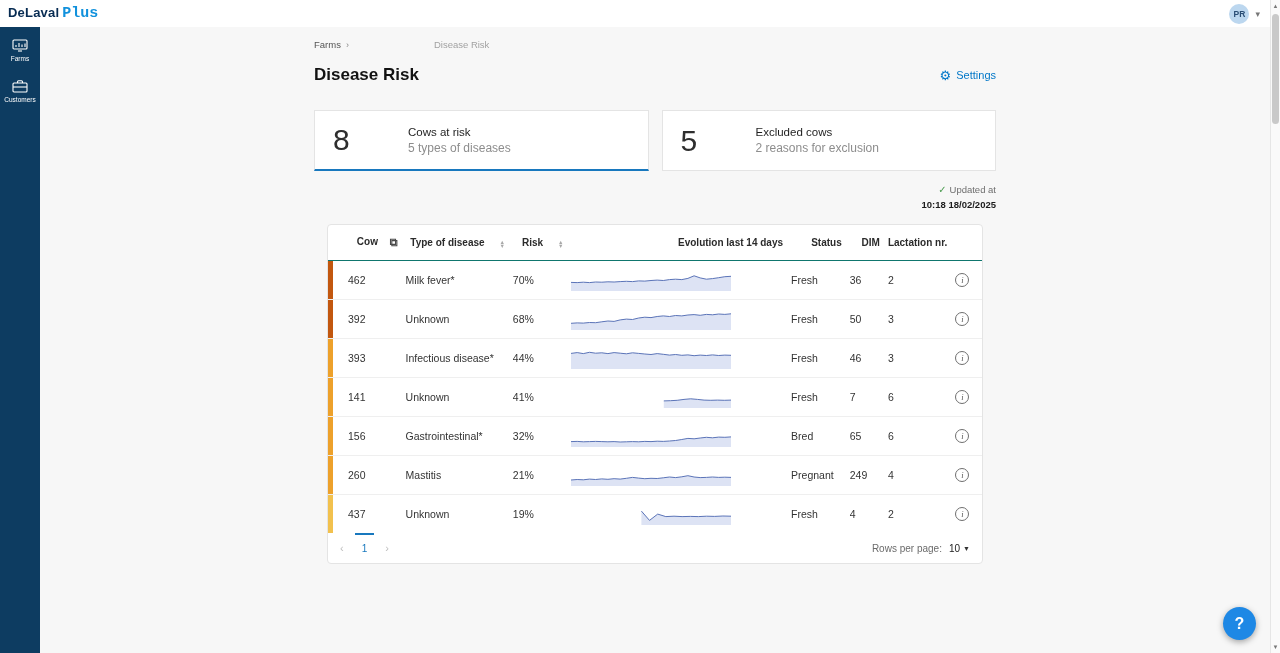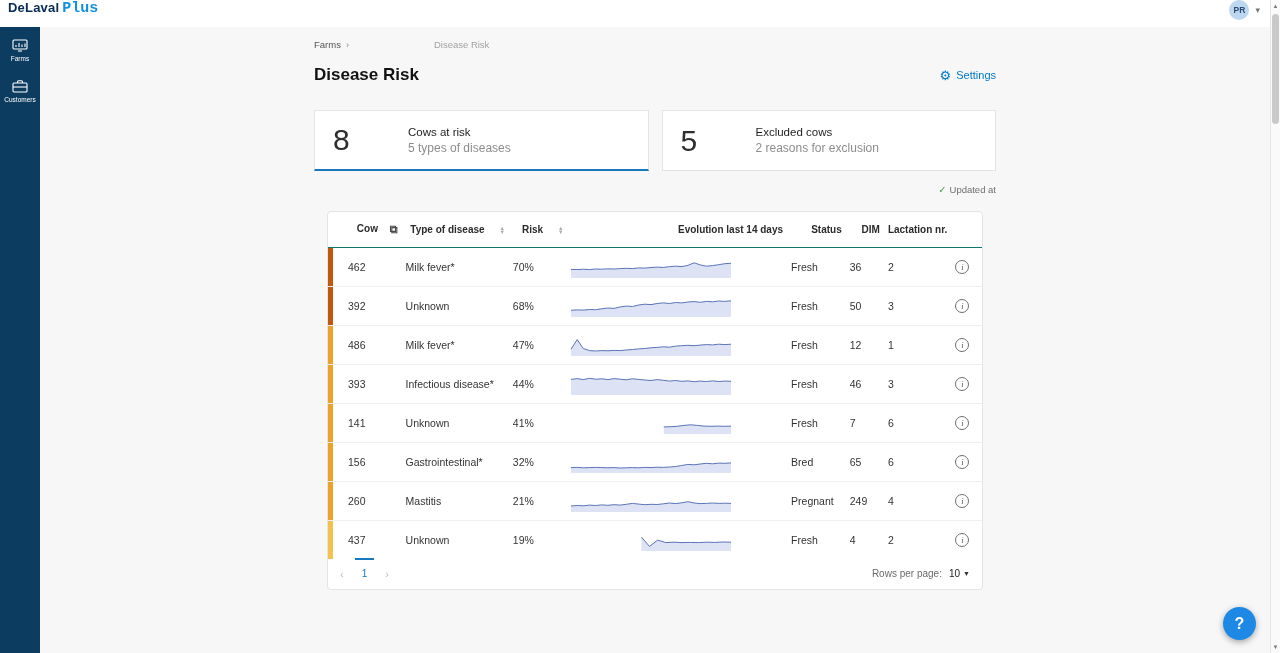--- a/index.html
+++ b/index.html
@@ -10,21 +10,21 @@
     background:#f7f7f7;
     overflow:hidden;
     position:relative;
     color:#222;
   }
 
   
   .topbar {
     position:absolute; top:0; left:0; right:10px; height:27px;
     background:#fff; z-index:6;
-    display:flex; align-items:flex-start; justify-content:space-between;
+    display:flex; align-items:center; justify-content:space-between;
     padding:0 10px 0 8px;
   }
   .logo { display:flex; align-items:baseline; gap:3px; cursor:pointer; }
   .logo-de { font-size:13px; font-weight:bold; color:#072b52; letter-spacing:0.2px; }
   .logo-plus { font-size:15px; font-weight:bold; color:#1191dc;font-family:Liberation Mono, monospace; }
   .topbar-right { display:flex; align-items:center; gap:6px; }
   .avatar {
     width:20px; height:20px; border-radius:50%;
     background:#bcd7ef; color:#2a4d74;
     font-size:8.5px; font-weight:bold;
@@ -218,20 +218,21 @@
         <div class="card-num">5</div>
         <div class="card-text">
           <span class="card-label">Excluded cows</span>
           <span class="card-sub">2 reasons for exclusion</span>
         </div>
       </div>
     </div>
 
     <div class="updated">
       <div><span class="updated-check">✓</span><span>Updated at</span></div>
+      <div class="updated-time">10:18 18/02/2025</div>
     </div>
 
     <div class="table-card">
       <table>
         <thead>
           <tr>
             <th class="col-cow">
               <span>Cow</span>
               <span class="copy-icon">⧉</span>
             </th>
@@ -277,33 +278,20 @@
               <td class="td-spark"><span class="spark"><svg width="160" height="22" viewBox="0 0 160 22">
                     <polygon points="0.0,15.3 6.2,14.9 12.3,15.1 18.5,14.5 24.6,14.7 30.8,13.8 36.9,13.0 43.1,13.4 49.2,11.9 55.4,11.1 61.5,11.5 67.7,10.0 73.8,9.2 80.0,9.6 86.2,8.5 92.3,7.9 98.5,8.5 104.6,7.5 110.8,7.9 116.9,7.0 123.1,6.6 129.2,7.3 135.4,6.4 141.5,6.8 147.7,6.0 153.8,6.4 160.0,5.8 160.0,22 0.0,22" fill="#dde3f4"></polygon>
                     <polyline points="0.0,15.3 6.2,14.9 12.3,15.1 18.5,14.5 24.6,14.7 30.8,13.8 36.9,13.0 43.1,13.4 49.2,11.9 55.4,11.1 61.5,11.5 67.7,10.0 73.8,9.2 80.0,9.6 86.2,8.5 92.3,7.9 98.5,8.5 104.6,7.5 110.8,7.9 116.9,7.0 123.1,6.6 129.2,7.3 135.4,6.4 141.5,6.8 147.7,6.0 153.8,6.4 160.0,5.8" fill="none" stroke="#5b74b8" stroke-width="1"></polyline>
                   </svg></span></td>
               <td>Fresh</td>
               <td>50</td>
               <td>3</td>
               <td class="td-info"><span class="info-btn">i</span></td>
             </tr>
             <tr>
-              <td class="td-cow"><span class="sev-bar" style="background:#eda12b"></span><span>486</span></td>
-              <td>Milk fever*</td>
-              <td>47%</td>
-              <td class="td-spark"><span class="spark"><svg width="160" height="22" viewBox="0 0 160 22">
-                    <polygon points="0.0,15.3 6.2,5.6 12.3,14.5 18.5,16.6 24.6,17.0 30.8,16.6 36.9,16.8 43.1,16.4 49.2,16.6 55.4,16.0 61.5,15.5 67.7,14.9 73.8,14.5 80.0,13.8 86.2,13.4 92.3,12.8 98.5,13.2 104.6,12.1 110.8,11.7 116.9,11.3 123.1,11.7 129.2,11.1 135.4,10.6 141.5,10.9 147.7,10.2 153.8,10.6 160.0,10.2 160.0,22 0.0,22" fill="#dde3f4"></polygon>
-                    <polyline points="0.0,15.3 6.2,5.6 12.3,14.5 18.5,16.6 24.6,17.0 30.8,16.6 36.9,16.8 43.1,16.4 49.2,16.6 55.4,16.0 61.5,15.5 67.7,14.9 73.8,14.5 80.0,13.8 86.2,13.4 92.3,12.8 98.5,13.2 104.6,12.1 110.8,11.7 116.9,11.3 123.1,11.7 129.2,11.1 135.4,10.6 141.5,10.9 147.7,10.2 153.8,10.6 160.0,10.2" fill="none" stroke="#5b74b8" stroke-width="1"></polyline>
-                  </svg></span></td>
-              <td>Fresh</td>
-              <td>12</td>
-              <td>1</td>
-              <td class="td-info"><span class="info-btn">i</span></td>
-            </tr>
-            <tr>
               <td class="td-cow"><span class="sev-bar" style="background:#eda12b"></span><span>393</span></td>
               <td>Infectious disease*</td>
               <td>44%</td>
               <td class="td-spark"><span class="spark"><svg width="160" height="22" viewBox="0 0 160 22">
                     <polygon points="0.0,6.4 6.2,5.6 12.3,6.6 18.5,5.3 24.6,6.2 30.8,5.8 36.9,6.6 43.1,5.6 49.2,6.2 55.4,6.8 61.5,5.8 67.7,6.4 73.8,7.0 80.0,7.5 86.2,6.6 92.3,7.3 98.5,8.1 104.6,7.5 110.8,8.3 116.9,7.9 123.1,8.7 129.2,8.1 135.4,8.5 141.5,7.9 147.7,8.5 153.8,8.1 160.0,8.3 160.0,22 0.0,22" fill="#dde3f4"></polygon>
                     <polyline points="0.0,6.4 6.2,5.6 12.3,6.6 18.5,5.3 24.6,6.2 30.8,5.8 36.9,6.6 43.1,5.6 49.2,6.2 55.4,6.8 61.5,5.8 67.7,6.4 73.8,7.0 80.0,7.5 86.2,6.6 92.3,7.3 98.5,8.1 104.6,7.5 110.8,8.3 116.9,7.9 123.1,8.7 129.2,8.1 135.4,8.5 141.5,7.9 147.7,8.5 153.8,8.1 160.0,8.3" fill="none" stroke="#5b74b8" stroke-width="1"></polyline>
                   </svg></span></td>
               <td>Fresh</td>
               <td>46</td>
               <td>3</td>

